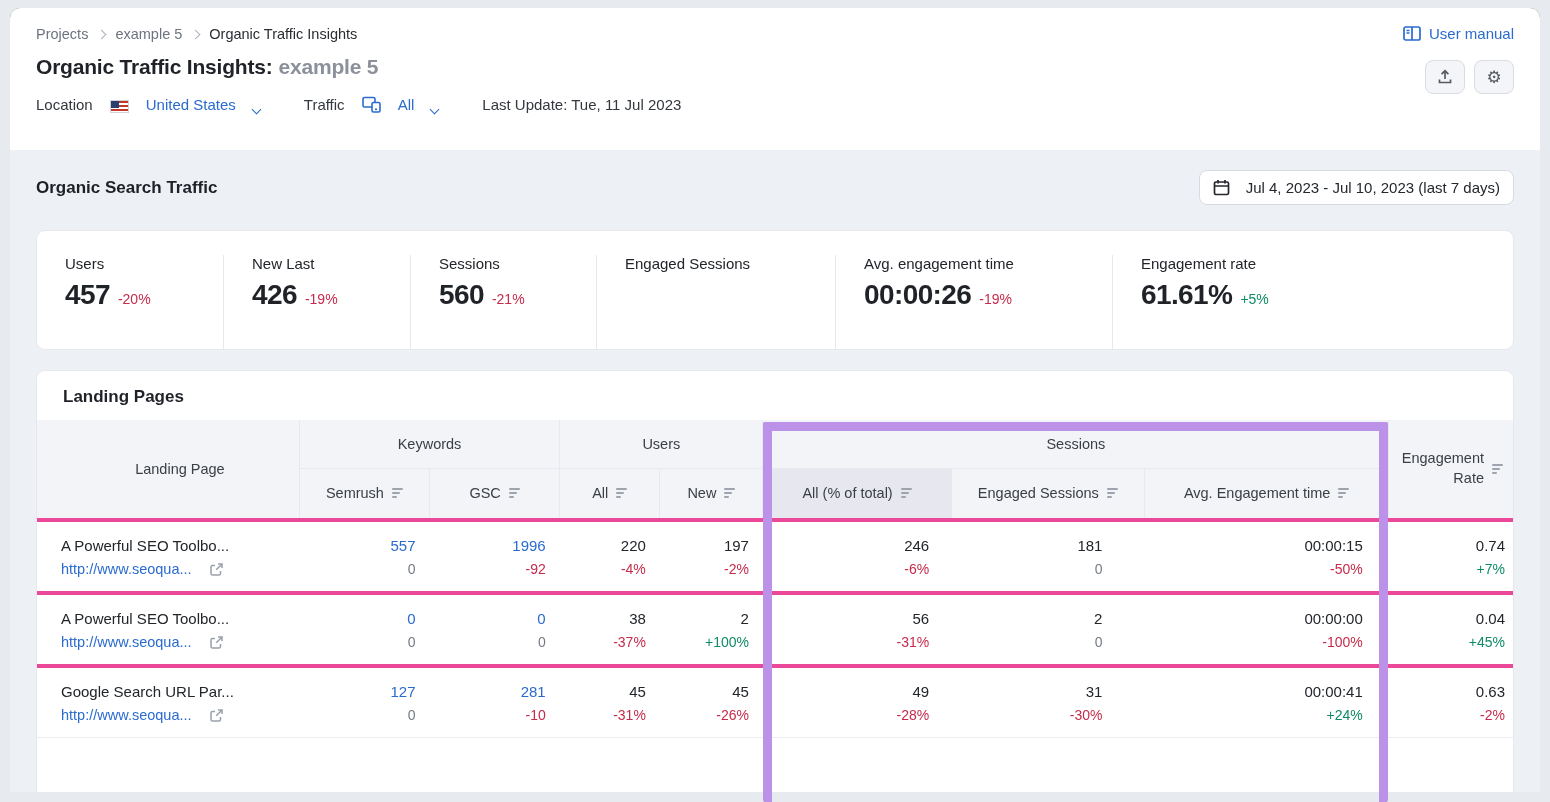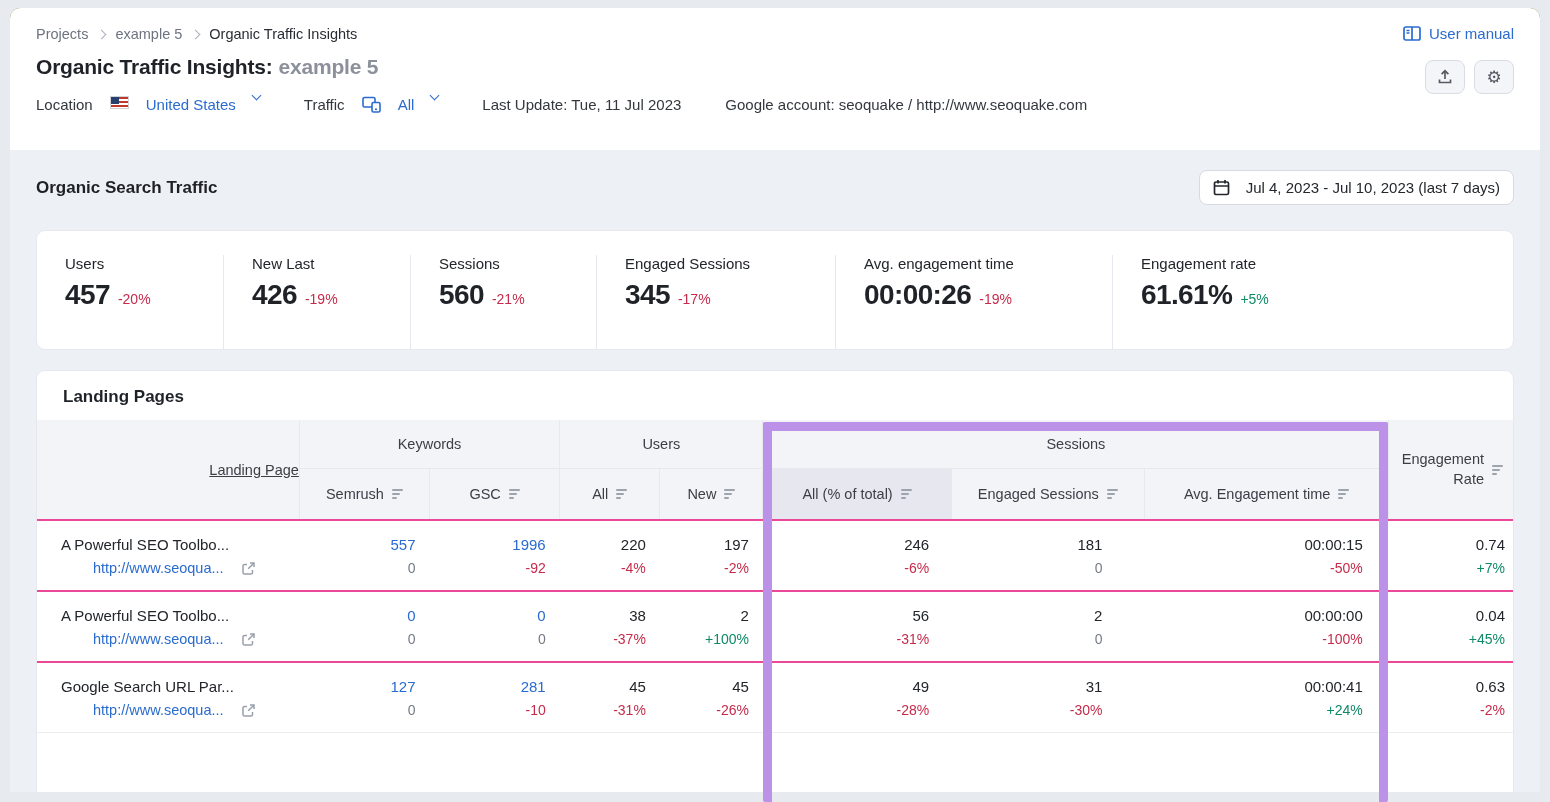--- a/index.html
+++ b/index.html
@@ -14,21 +14,21 @@
 
   
   .tophdr{position:relative;height:142px;background:#fff;padding:18px 26px 0 26px;}
   .crumbs{display:flex;align-items:center;gap:10px;font-size:14.5px;color:var(--c-gray);}
   .crumb{cursor:pointer;}
   .crumb.current{color:#2a2d33;}
   .chev-r{width:7px;height:7px;border-right:1.6px solid #aab0ba;border-bottom:1.6px solid #aab0ba;transform:rotate(-45deg);display:inline-block;margin-top:1px;}
   .title-row{margin-top:13px;font-size:21px;font-weight:bold;letter-spacing:-0.2px;}
   .title-row .proj{color:#8b909a;font-weight:bold;margin-left:6px;}
   .filters{margin-top:17px;display:flex;align-items:center;font-size:15px;color:#33373e;}
-  .filters .flt{display:flex;align-items:flex-start;gap:17px;margin-right:44px;cursor:pointer;}
+  .filters .flt{display:flex;align-items:flex-end;gap:17px;margin-right:44px;cursor:pointer;}
   .blue{color:var(--c-blue);}
   .chev-d{width:7px;height:7px;border-right:1.8px solid var(--c-blue);border-bottom:1.8px solid var(--c-blue);transform:rotate(45deg);display:inline-block;margin-top:-4px;}
   .usflag{width:19px;height:13px;background:repeating-linear-gradient(#c0392b 0 2px,#fff 2px 4px);position:relative;display:inline-block;border:0.5px solid #d0d3d8;}
   .usflag:before{content:"";position:absolute;left:0;top:0;width:8px;height:7px;background:#27406e;}
   .static-txt{margin-right:44px;}
   .user-manual{position:absolute;top:17px;right:26px;display:flex;align-items:center;gap:7px;color:var(--c-blue);font-size:15px;cursor:pointer;}
   .hdr-btns{position:absolute;top:52px;right:26px;display:flex;gap:9px;}
   .icon-btn{width:40px;height:34px;border:1px solid #d9dce2;border-radius:8px;background:#f4f5f8;display:flex;align-items:center;justify-content:center;cursor:pointer;color:#565b63;}
   .gear-glyph{font-size:17px;line-height:1;color:#565b63;}
 
@@ -52,32 +52,32 @@
   .lp-card{margin-top:20px;background:#fff;border:1px solid #e6e8ee;border-bottom:none;border-radius:9px 9px 0 0;height:422px;padding-top:16px;overflow:hidden;}
   .lp-title{font-size:17px;font-weight:bold;padding-left:26px;margin-bottom:13px;}
   table{border-collapse:collapse;table-layout:fixed;width:1478px;font-size:15px;}
   col.c-lp{width:262px;} col.c-sem{width:130px;} col.c-gsc{width:130px;}
   col.c-uall{width:100px;} col.c-unew{width:103px;}
   col.c-sall{width:188px;} col.c-eng{width:193px;} col.c-avg{width:244px;} col.c-er{width:126px;}
   thead th{background:var(--hdr-bg);font-weight:normal;color:#3a3e45;font-size:14.5px;}
   th.group{height:48px;text-align:center;border-left:1px solid var(--line);}
   th.subhdr{height:52px;border-top:1px solid var(--line);border-left:1px solid var(--line);border-bottom:1px solid var(--line);text-align:center;}
   th.subhdr.active{background:var(--hdr-bg-active);}
-  th.lp-hdr{text-align:right;padding-left:24px;border-bottom:1px solid var(--line);text-decoration:underline;}
+  th.lp-hdr{text-align:center;padding-left:24px;border-bottom:1px solid var(--line);}
   th.er-hdr{border-left:1px solid var(--line);border-bottom:1px solid var(--line);padding-right:12px;}
   .hdr-flex{display:inline-flex;align-items:center;gap:8px;justify-content:center;}
   .er-flex{display:flex;align-items:center;justify-content:flex-end;gap:8px;text-align:right;line-height:1.35;}
   .sort{display:inline-flex;flex-direction:column;gap:2px;cursor:pointer;}
   .sort i{display:block;height:2px;background:#9ea4ae;border-radius:1px;}
   .sort i:nth-child(1){width:11px;} .sort i:nth-child(2){width:8px;} .sort i:nth-child(3){width:5px;}
-  tbody td{border-top:2px solid #ec4899;padding:15px 14px 14px 14px;vertical-align:top;}
+  tbody td{border-top:4px solid #ec4899;padding:15px 14px 14px 14px;vertical-align:top;}
   tbody tr:last-child td{border-bottom:1px solid #ecedf1;}
   td.lp-cell{padding-left:24px;padding-right:8px;}
   .lp-name{color:#22252a;white-space:nowrap;overflow:hidden;}
-  .lp-url{margin-top:7px;color:var(--c-blue);font-size:14.5px;display:flex;align-items:center;gap:17px;cursor:pointer;white-space:nowrap;margin-left:32px;}
+  .lp-url{margin-top:7px;color:var(--c-blue);font-size:14.5px;display:flex;align-items:center;gap:17px;cursor:pointer;white-space:nowrap;}
   td.num{text-align:right;}
   td.num .v{color:#22252a;}
   td.num.linkv .v{color:var(--c-blue);cursor:pointer;}
   td.num .d{margin-top:7px;}
   td.er-cell{padding-right:10px;}
 
   
   .hl-box{position:absolute;left:763px;top:422px;width:625px;height:380px;border:9px solid var(--c-purple);border-bottom:none;border-radius:2px;pointer-events:none;z-index:40;}
 
   svg{display:block;}
@@ -113,21 +113,20 @@
           <svg width="19" height="17" viewBox="0 0 19 17">
               <rect x="1" y="1.5" width="12" height="9.5" rx="1.5" fill="none" stroke="#2a6bcf" stroke-width="1.6"></rect>
               <rect x="10" y="6.5" width="8" height="9.5" rx="1.5" fill="#fff" stroke="#2a6bcf" stroke-width="1.6"></rect>
               <rect x="13" y="12.5" width="2" height="1.6" fill="#2a6bcf"></rect>
             </svg>
         </span>
         <span class="blue">All</span>
         <span class="chev-d"></span>
       </span>
       <span class="static-txt">Last Update: Tue, 11 Jul 2023</span>
-      <span class="static-txt">Google account: seoquake / http://www.seoquake.com</span>
     </div>
 
     <div class="user-manual">
       <span>
         <svg width="19" height="16" viewBox="0 0 19 16">
             <rect x="1" y="1" width="16" height="13" rx="1.8" fill="none" stroke="#2a6bcf" stroke-width="1.7"></rect>
             <line x1="9" y1="1" x2="9" y2="14" stroke="#2a6bcf" stroke-width="1.7"></line>
             <line x1="3.5" y1="4.5" x2="6.5" y2="4.5" stroke="#2a6bcf" stroke-width="1.4"></line>
             <line x1="3.5" y1="7" x2="6.5" y2="7" stroke="#2a6bcf" stroke-width="1.4"></line>
           </svg>
@@ -185,24 +184,20 @@
       </div>
       <div class="stat" style="width:186px;">
         <div class="lbl">Sessions</div>
         <div class="valrow">
             <span class="val">560</span>
             <span class="delta t-down">-21%</span>
           </div>
       </div>
       <div class="stat" style="width:239px;">
         <div class="lbl">Engaged Sessions</div>
-        <div class="valrow">
-            <span class="val">345</span>
-            <span class="delta t-down">-17%</span>
-          </div>
       </div>
       <div class="stat" style="width:277px;">
         <div class="lbl">Avg. engagement time</div>
         <div class="valrow">
             <span class="val">00:00:26</span>
             <span class="delta t-down">-19%</span>
           </div>
       </div>
       <div class="stat" style="width:229px;">
         <div class="lbl">Engagement rate</div>

